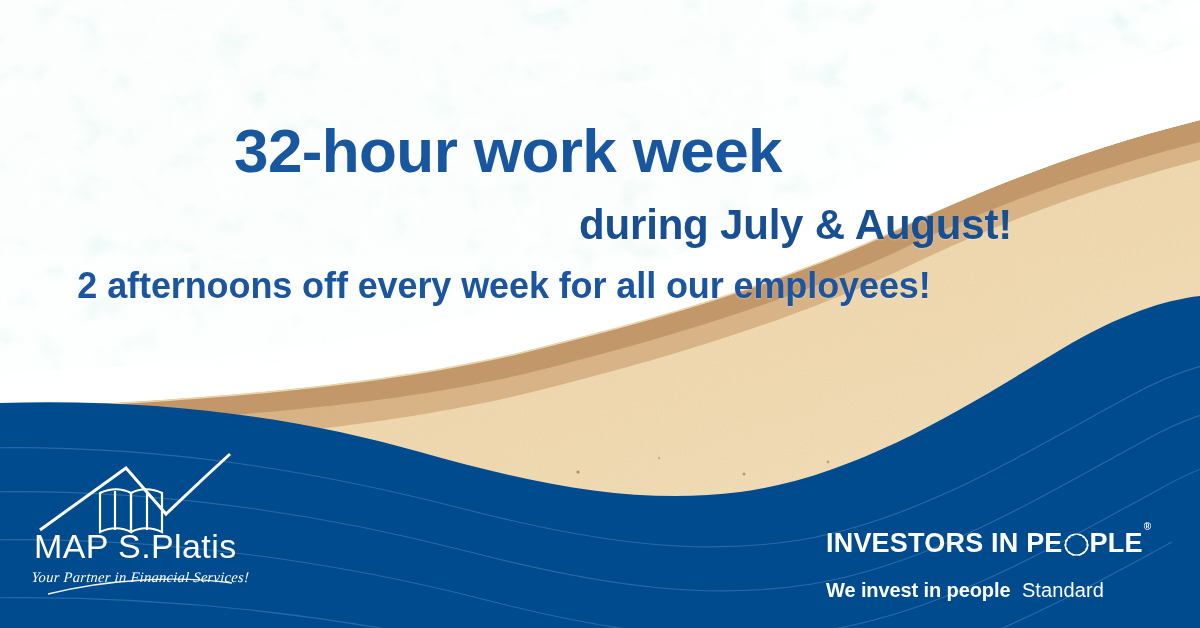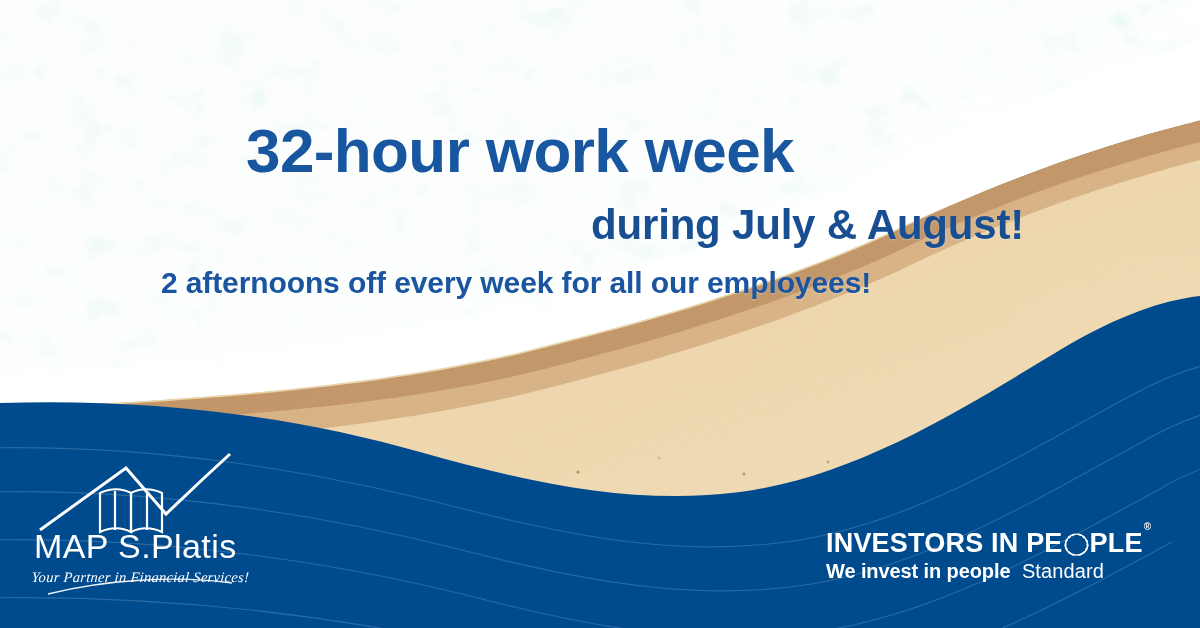--- a/index.html
+++ b/index.html
@@ -20,21 +20,21 @@
   .photo {
     position: absolute;
     inset: 0;
     z-index: 0;
   }
   .photo-svg { display: block; width: 100%; height: 100%; }
 
   
   .headline-block {
     position: absolute;
-    left: 16px;
+    left: 4px;
     top: 118;
     width: 1008px;
     z-index: 5;
     text-align: center;
     pointer-events: none;
   }
   .line-1 {
     font-size: 62px;
     font-weight: 700;
     color: #18579f;
@@ -47,21 +47,21 @@
     font-size: 42px;
     font-weight: 700;
     color: #184f92;
     letter-spacing: -0.2px;
     line-height: 1.12;
     margin: 16px 0 0 0;
     text-shadow: 0 1px 2px rgba(255,255,255,0.30);
     text-align: right;
   }
   .line-3 {
-    font-size: 30px;
+    font-size: 36px;
     font-weight: 700;
     color: #1b55a0;
     letter-spacing: -0.1px;
     line-height: 1.12;
     margin: 18px 8px 0 0;
     text-shadow: 0 1px 2px rgba(255,255,255,0.30);
   }
 
   
   .wave-band {
@@ -113,21 +113,21 @@
   .iip-wreath svg { display: block; width: 100%; height: 100%; }
   .iip-reg {
     font-size: 10px;
     font-weight: 700;
     vertical-align: super;
     position: relative;
     top: -8px;
     left: 1px;
   }
   .iip-bottom {
-    margin-top: 4px;
+    margin-top: 23px;
     color: #ffffff;
     line-height: 1;
     white-space: nowrap;
   }
   .iip-strap {
     font-size: 20px;
     font-weight: 700;
     letter-spacing: -0.1px;
   }
   .iip-level {

